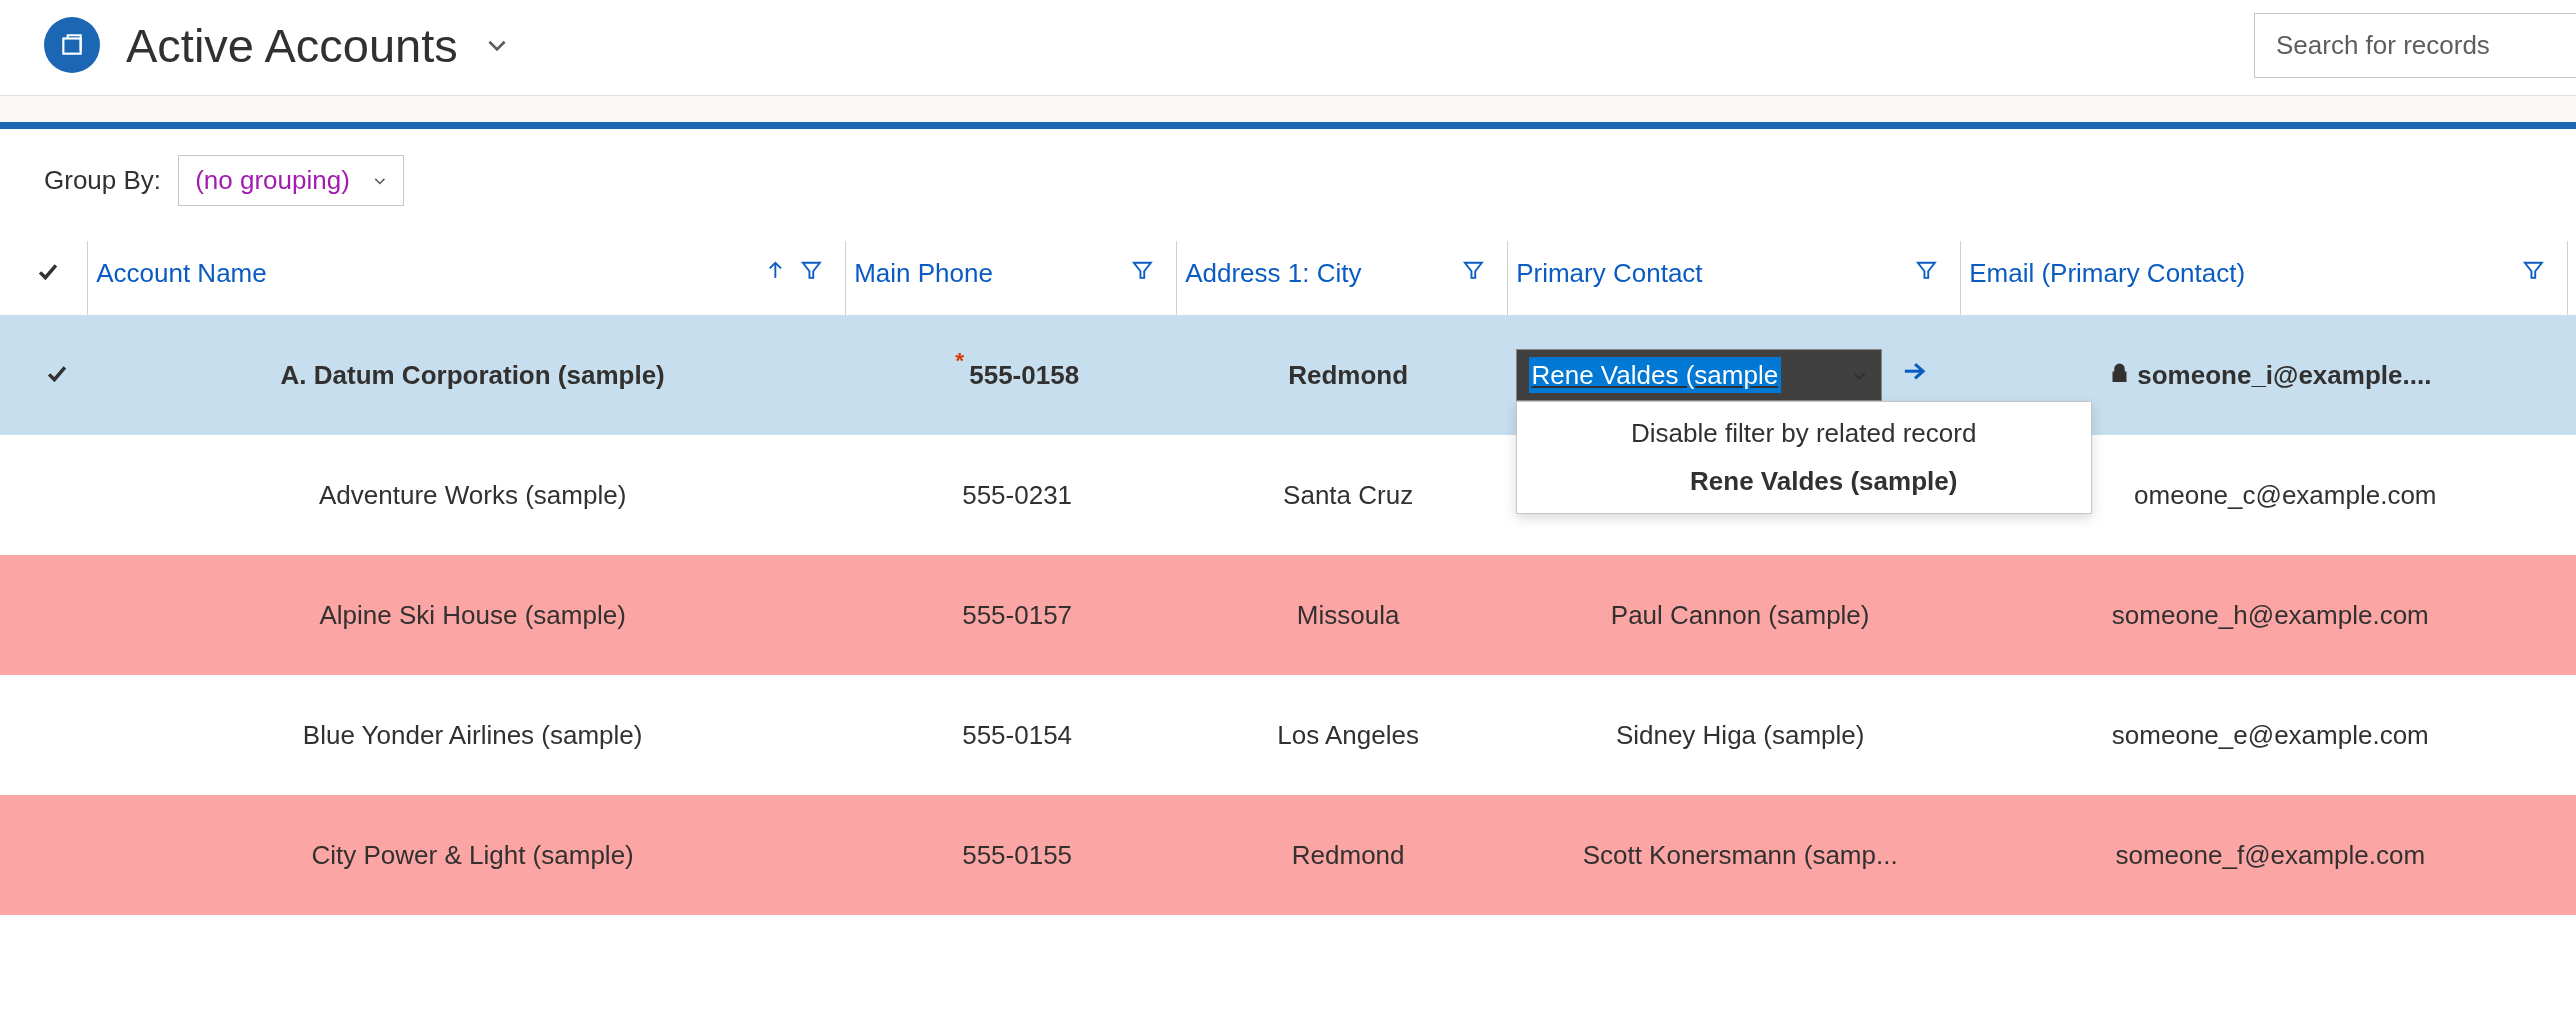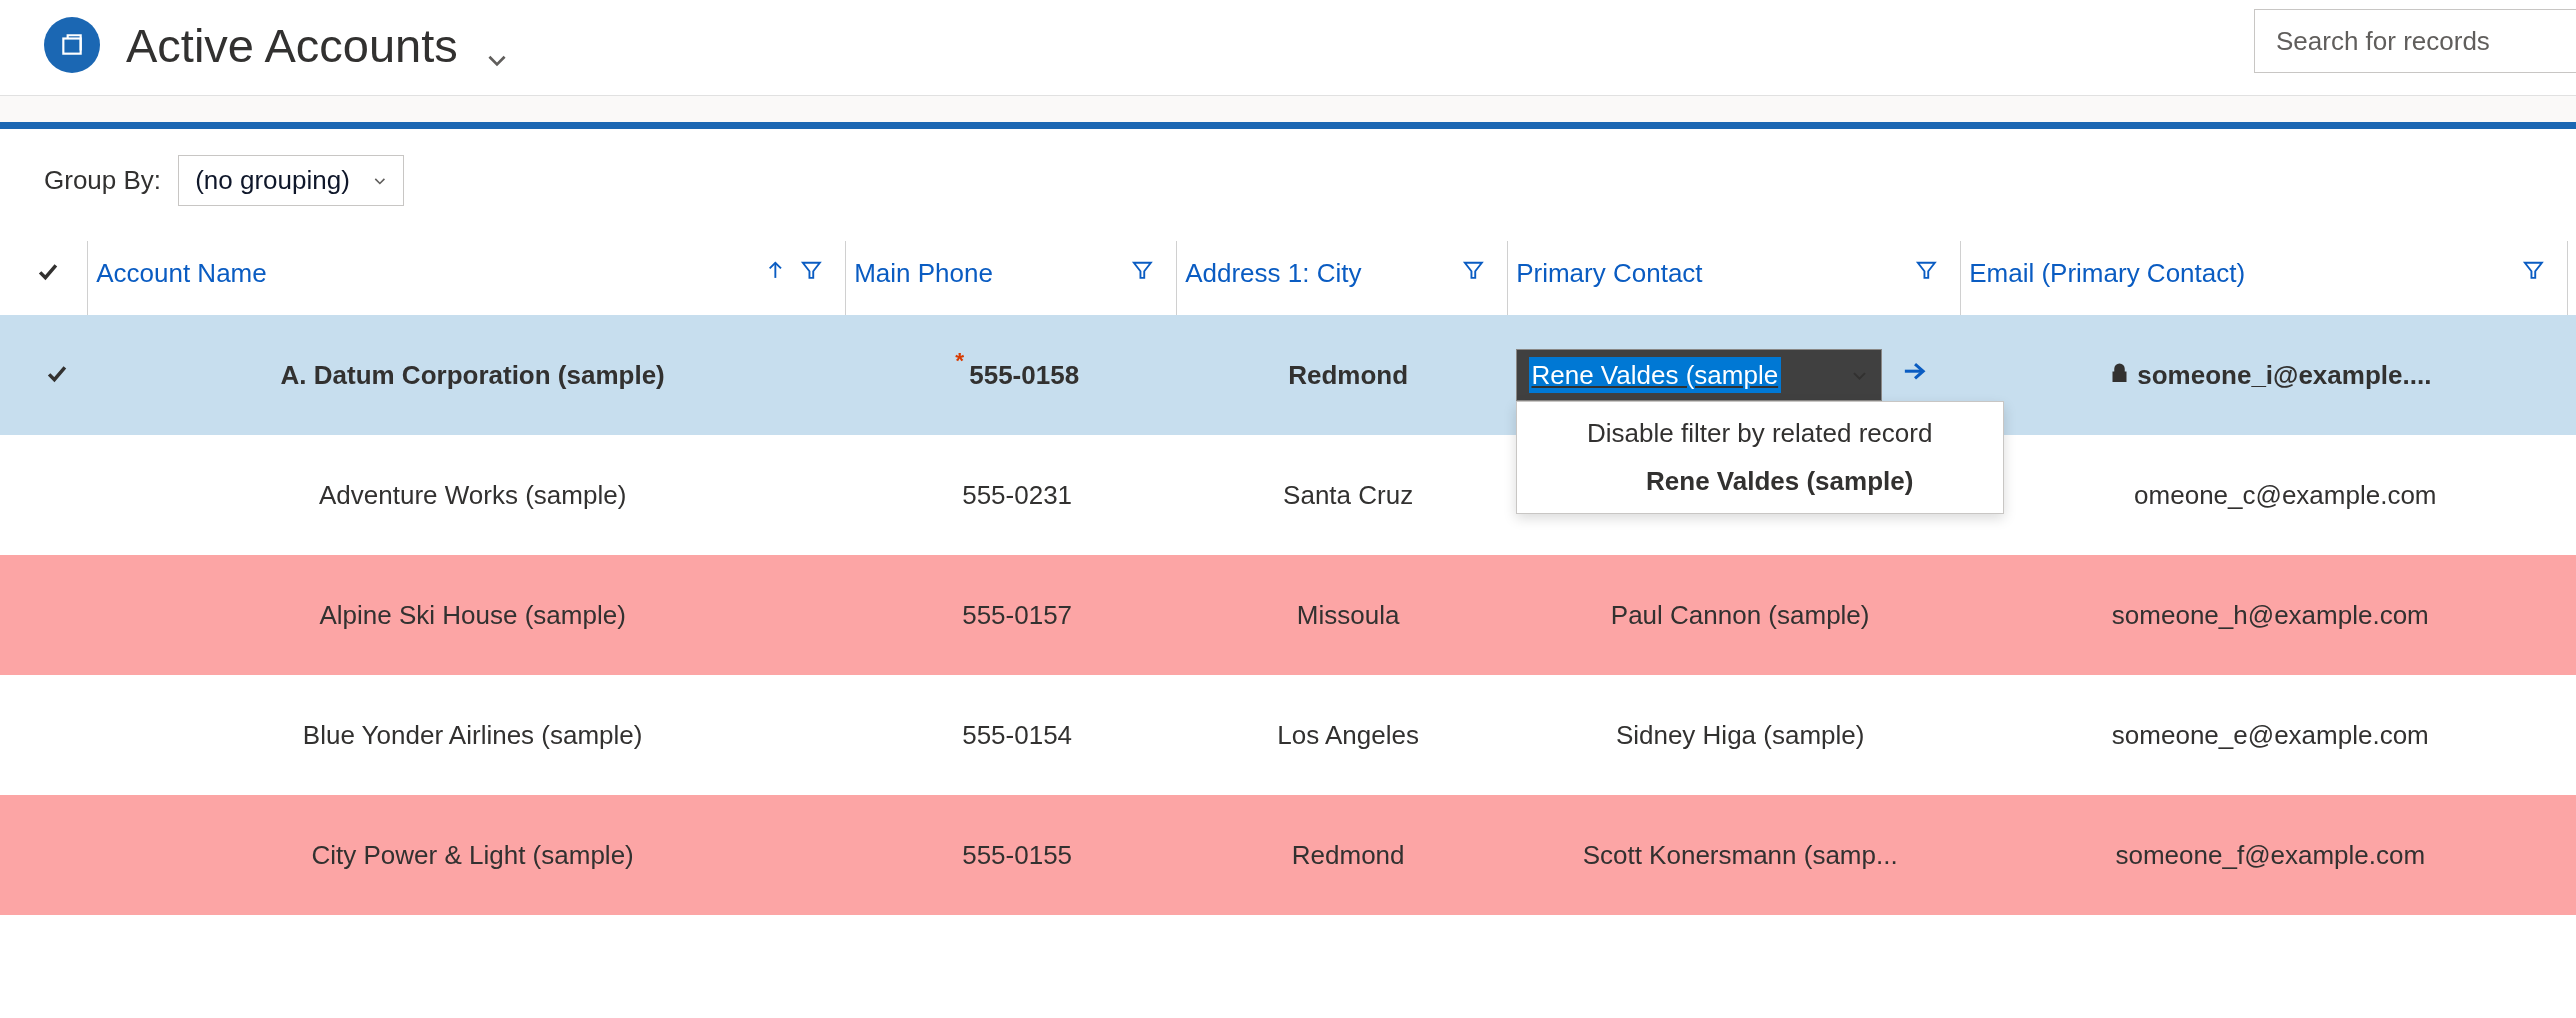--- a/index.html
+++ b/index.html
@@ -5,21 +5,21 @@
   * { box-sizing: border-box; }
   html, body {
     margin: 0; padding: 0;
     font-family: "Segoe UI", -apple-system, BlinkMacSystemFont, sans-serif;
     background: #fff;
     color: #323130;
     width: 2576px;
   }
   .header {
     display: flex;
-    align-items: flex-end;
+    align-items: center;
     padding: 17.4px 44px 22px 44px;
     border-bottom: 1.7px solid #e1e1e1;
     position: relative;
   }
   .brand-icon {
     width: 56px; height: 56px;
     border-radius: 50%;
     background: #1b67b3;
     display: flex;
     align-items: center;
@@ -63,21 +63,21 @@
     gap: 17.4px;
   }
   .groupby-label {
     font-size: 26px;
     color: #323130;
   }
   .groupby-select {
     border: 0.9px solid #c8c6c4;
     padding: 8.7px 15.7px;
     font-size: 26px;
-    color: #0f172a;
+    color: #a21caf;
     display: flex;
     align-items: center;
     gap: 22px;
   }
   .groupby-select svg { width: 15.7px; height: 15.7px; stroke: #605e5c; fill: none; stroke-width: 2.5; }
 
   
   table {
     width: 100%;
     border-collapse: collapse;
@@ -169,21 +169,21 @@
     overflow: hidden;
   }
   .contact-combo svg { width: 19px; height: 19px; stroke: #323130; fill: none; stroke-width: 2.5; flex-shrink:0; margin-left:8.7px;}
   .go-arrow svg { width: 30px; height: 24.4px; stroke: #0a5cc2; fill: none; stroke-width: 3; }
   .dropdown-panel {
     position: absolute;
     top: 52px; left: 0;
     background: #fff;
     border: 0.9px solid #c8c6c4;
     box-shadow: 0 5.2px 12.2px rgba(0,0,0,0.15);
-    width: 488px;
+    width: 576px;
     z-index: 10;
     font-weight: 400;
     padding: 7px 0;
   }
   .dropdown-item {
     padding: 8.7px 19px;
     font-size: 26px;
     color: #323130;
   }
   .dropdown-item.bold { font-weight: 600; margin-left: 40px; }

